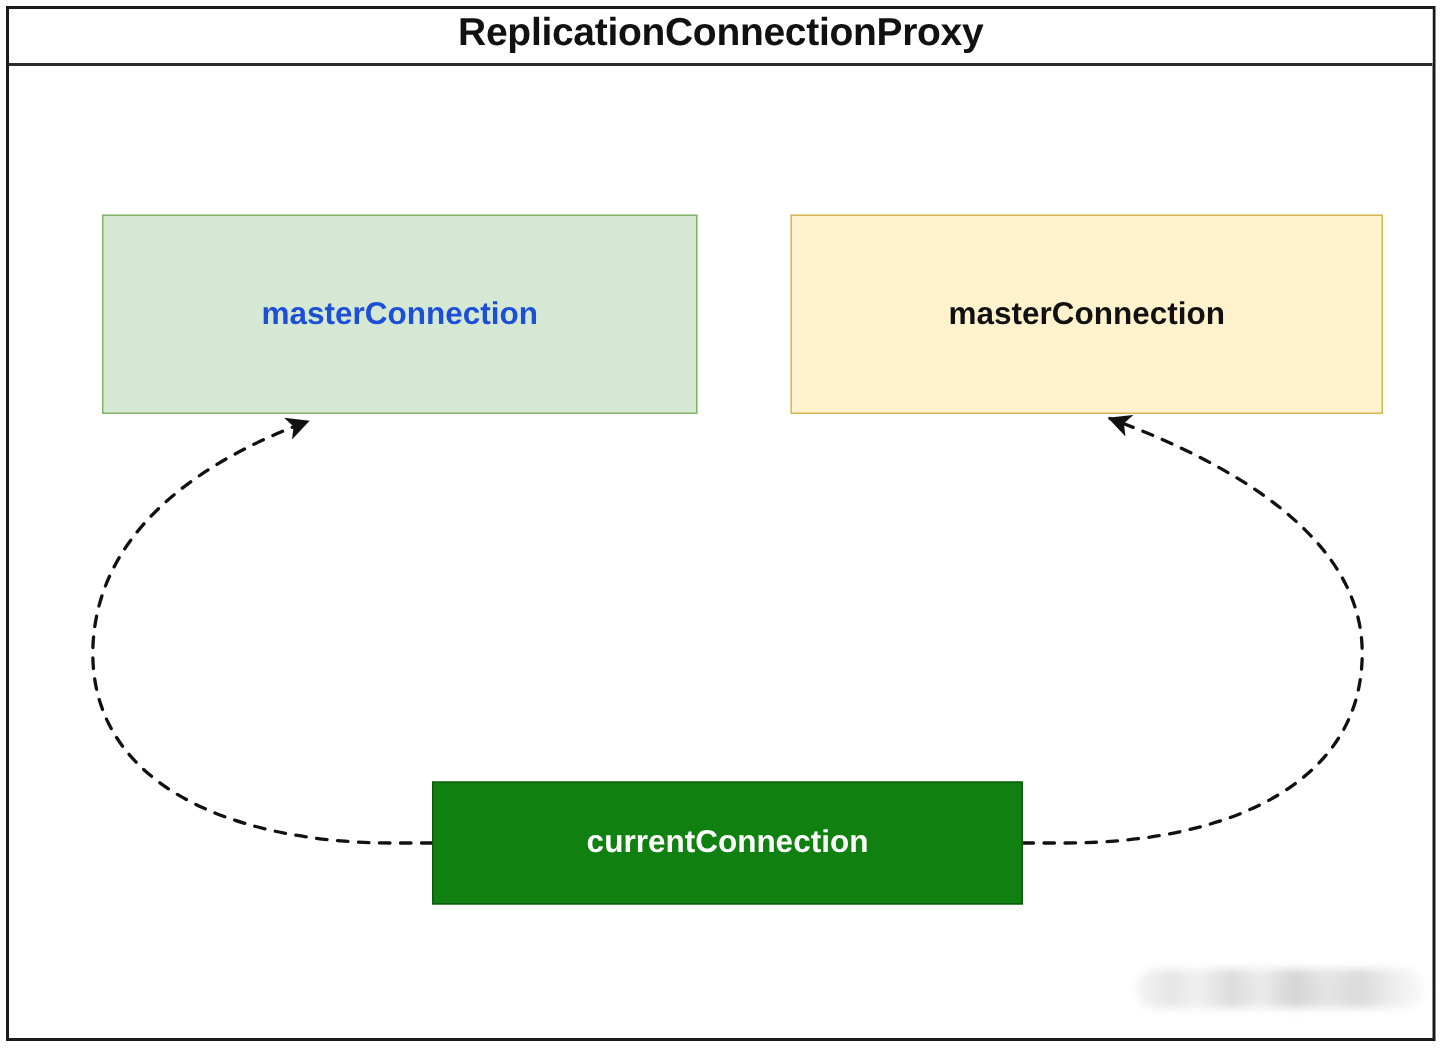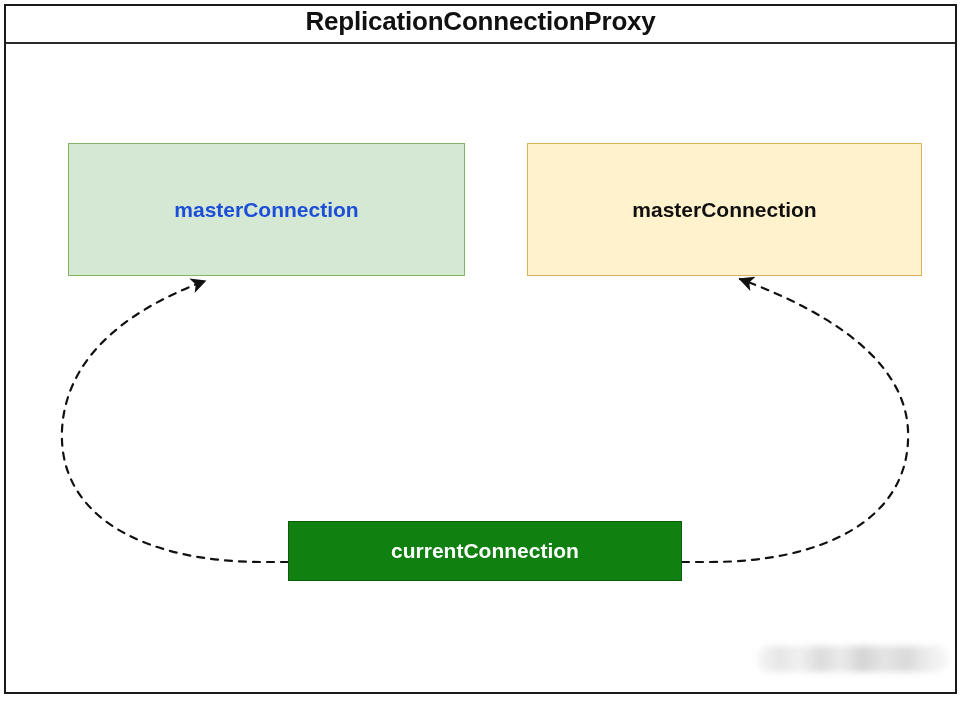--- a/index.html
+++ b/index.html
@@ -86,21 +86,21 @@
     width: 395px;
     height: 133px;
     background: #fff2cc;
     border: 1px solid #d6b656;
     color: #111111;
   }
   .node-current {
     left: 288px;
     top: 521px;
     width: 394px;
-    height: 60px;
+    height: 82px;
     background: #108010;
     border: 1px solid #0b5c0b;
     color: #ffffff;
   }
 
   
   .annotation {
     position: absolute;
     font-size: 21px;
     line-height: 30px;

